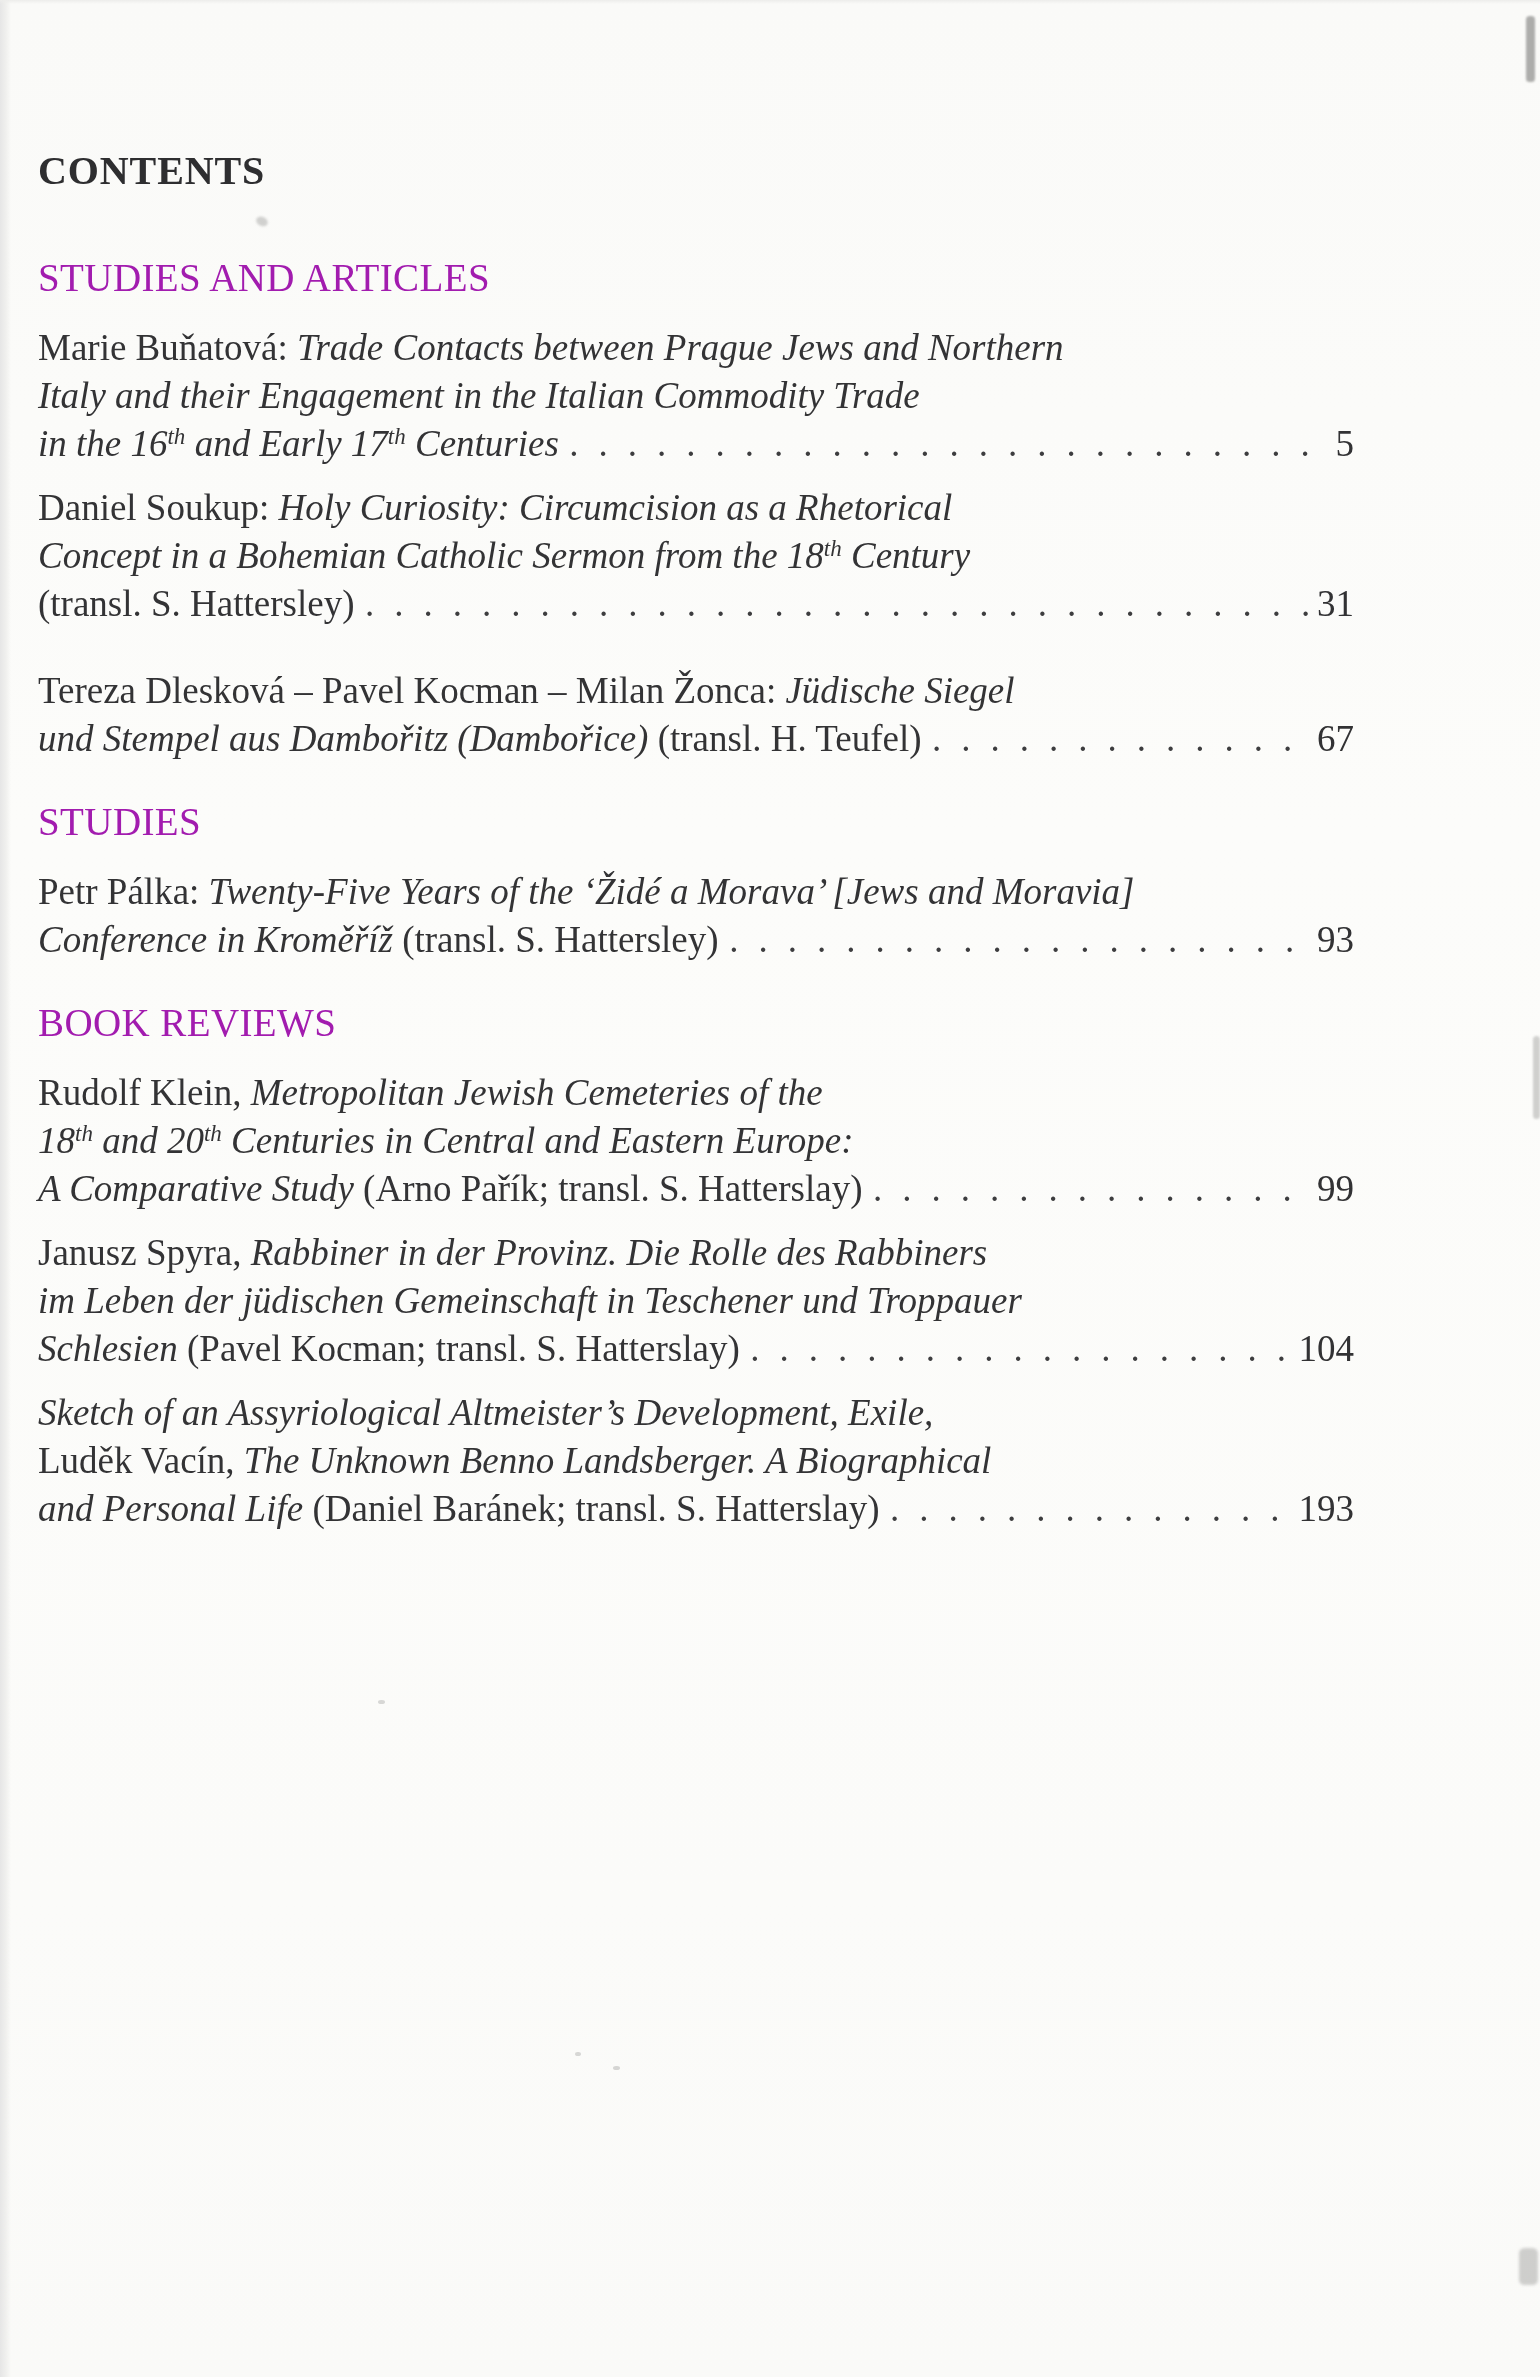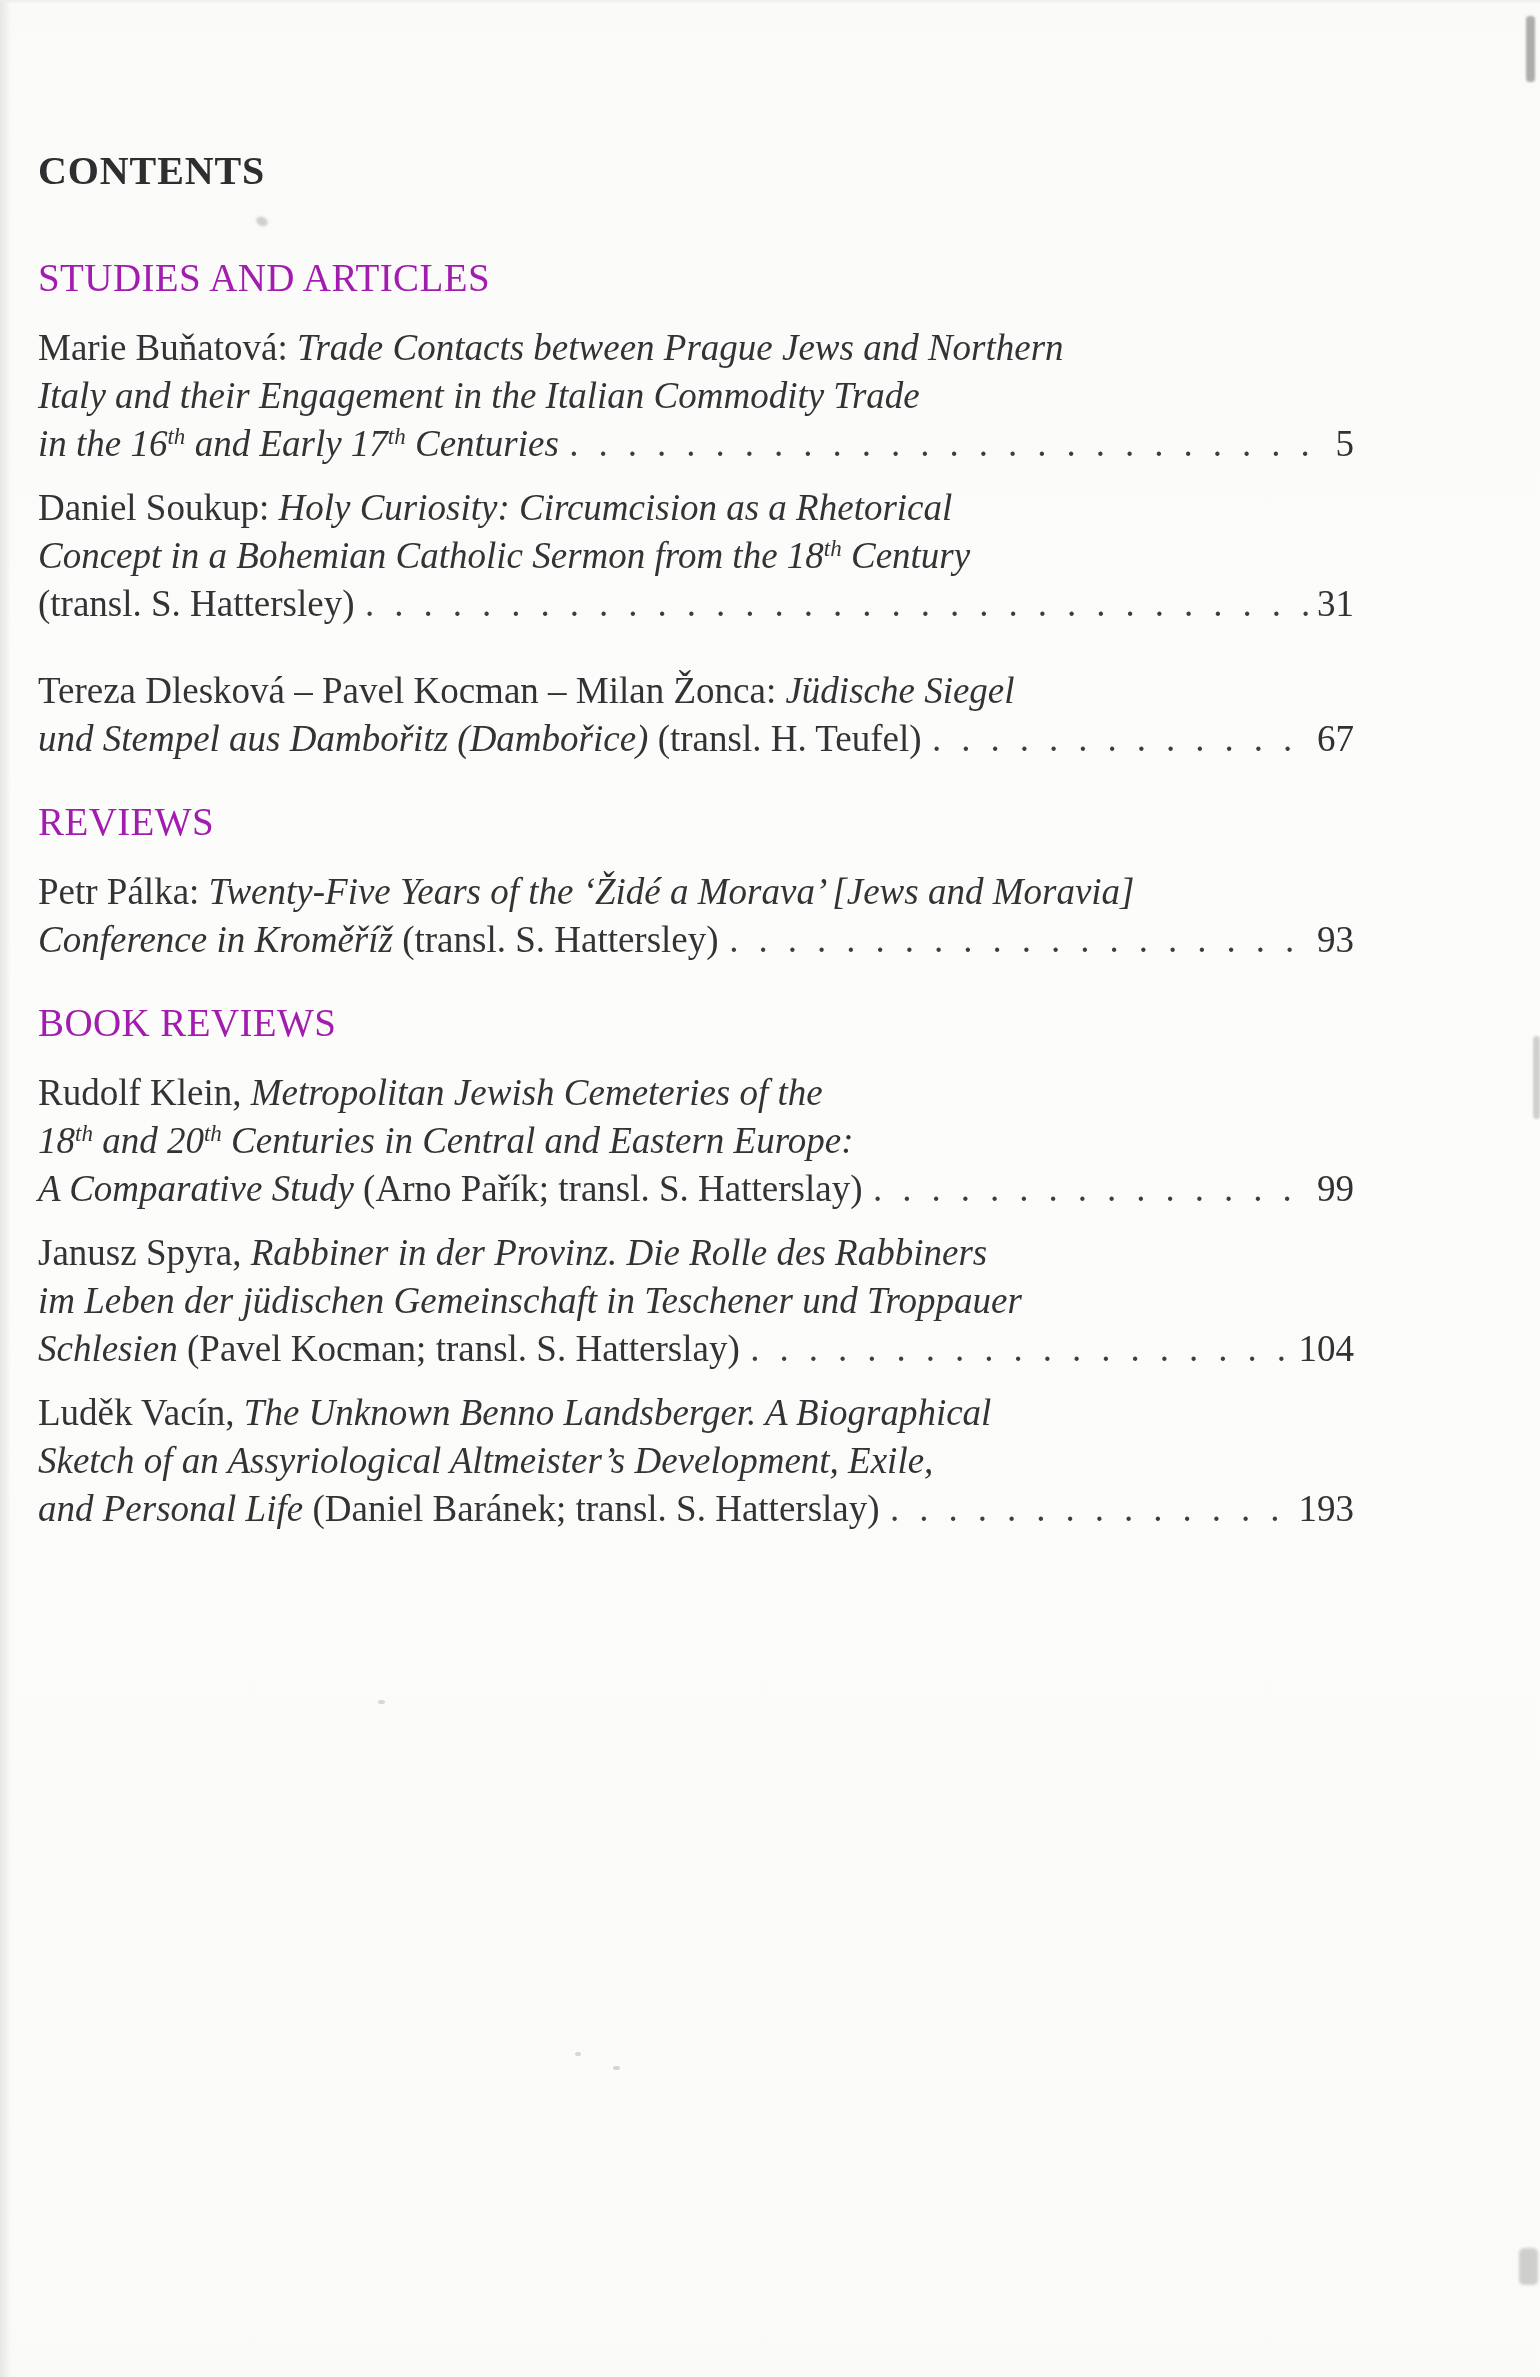--- a/index.html
+++ b/index.html
@@ -96,21 +96,21 @@
         <div class="toc-entry">
           <div class="entry-line"><span class="line-text"><span>Tereza Dlesková – Pavel Kocman – Milan Žonca: </span><span class="it">Jüdische Siegel</span></span></div>
           <div class="entry-line with-leader">
             <span class="line-text"><span class="it">und Stempel aus Dambořitz (Dambořice)</span><span> (transl. H. Teufel) </span></span>
             <span class="dots">................................................................................</span>
             <span class="pagenum">67</span>
           </div>
         </div>
       </div>
       <div class="toc-section">
-        <h2 class="section-heading">REVIEWS</h2>
+        <h2 class="section-heading">STUDIES</h2>
         <div class="toc-entry">
           <div class="entry-line"><span class="line-text"><span>Petr Pálka: </span><span class="it">Twenty-Five Years of the ‘Židé a Morava’ [Jews and Moravia]</span></span></div>
           <div class="entry-line with-leader">
             <span class="line-text"><span class="it">Conference in Kroměříž</span><span> (transl. S. Hattersley) </span></span>
             <span class="dots">................................................................................</span>
             <span class="pagenum">93</span>
           </div>
         </div>
       </div>
       <div class="toc-section">
@@ -127,22 +127,22 @@
         <div class="toc-entry">
           <div class="entry-line"><span class="line-text"><span>Janusz Spyra, </span><span class="it">Rabbiner in der Provinz. Die Rolle des Rabbiners</span></span></div>
           <div class="entry-line"><span class="line-text"><span class="it">im Leben der jüdischen Gemeinschaft in Teschener und Troppauer</span></span></div>
           <div class="entry-line with-leader">
             <span class="line-text"><span class="it">Schlesien</span><span> (Pavel Kocman; transl. S. Hatterslay) </span></span>
             <span class="dots">................................................................................</span>
             <span class="pagenum">104</span>
           </div>
         </div>
         <div class="toc-entry">
+          <div class="entry-line"><span class="line-text"><span class="it">Sketch of an Assyriological Altmeister’s Development, Exile,</span></span></div>
           <div class="entry-line"><span class="line-text"><span>Luděk Vacín, </span><span class="it">The Unknown Benno Landsberger. A Biographical</span></span></div>
-          <div class="entry-line"><span class="line-text"><span class="it">Sketch of an Assyriological Altmeister’s Development, Exile,</span></span></div>
           <div class="entry-line with-leader">
             <span class="line-text"><span class="it">and Personal Life</span><span> (Daniel Baránek; transl. S. Hatterslay) </span></span>
             <span class="dots">................................................................................</span>
             <span class="pagenum">193</span>
           </div>
         </div>
       </div>
     </div>
 </div>
 

